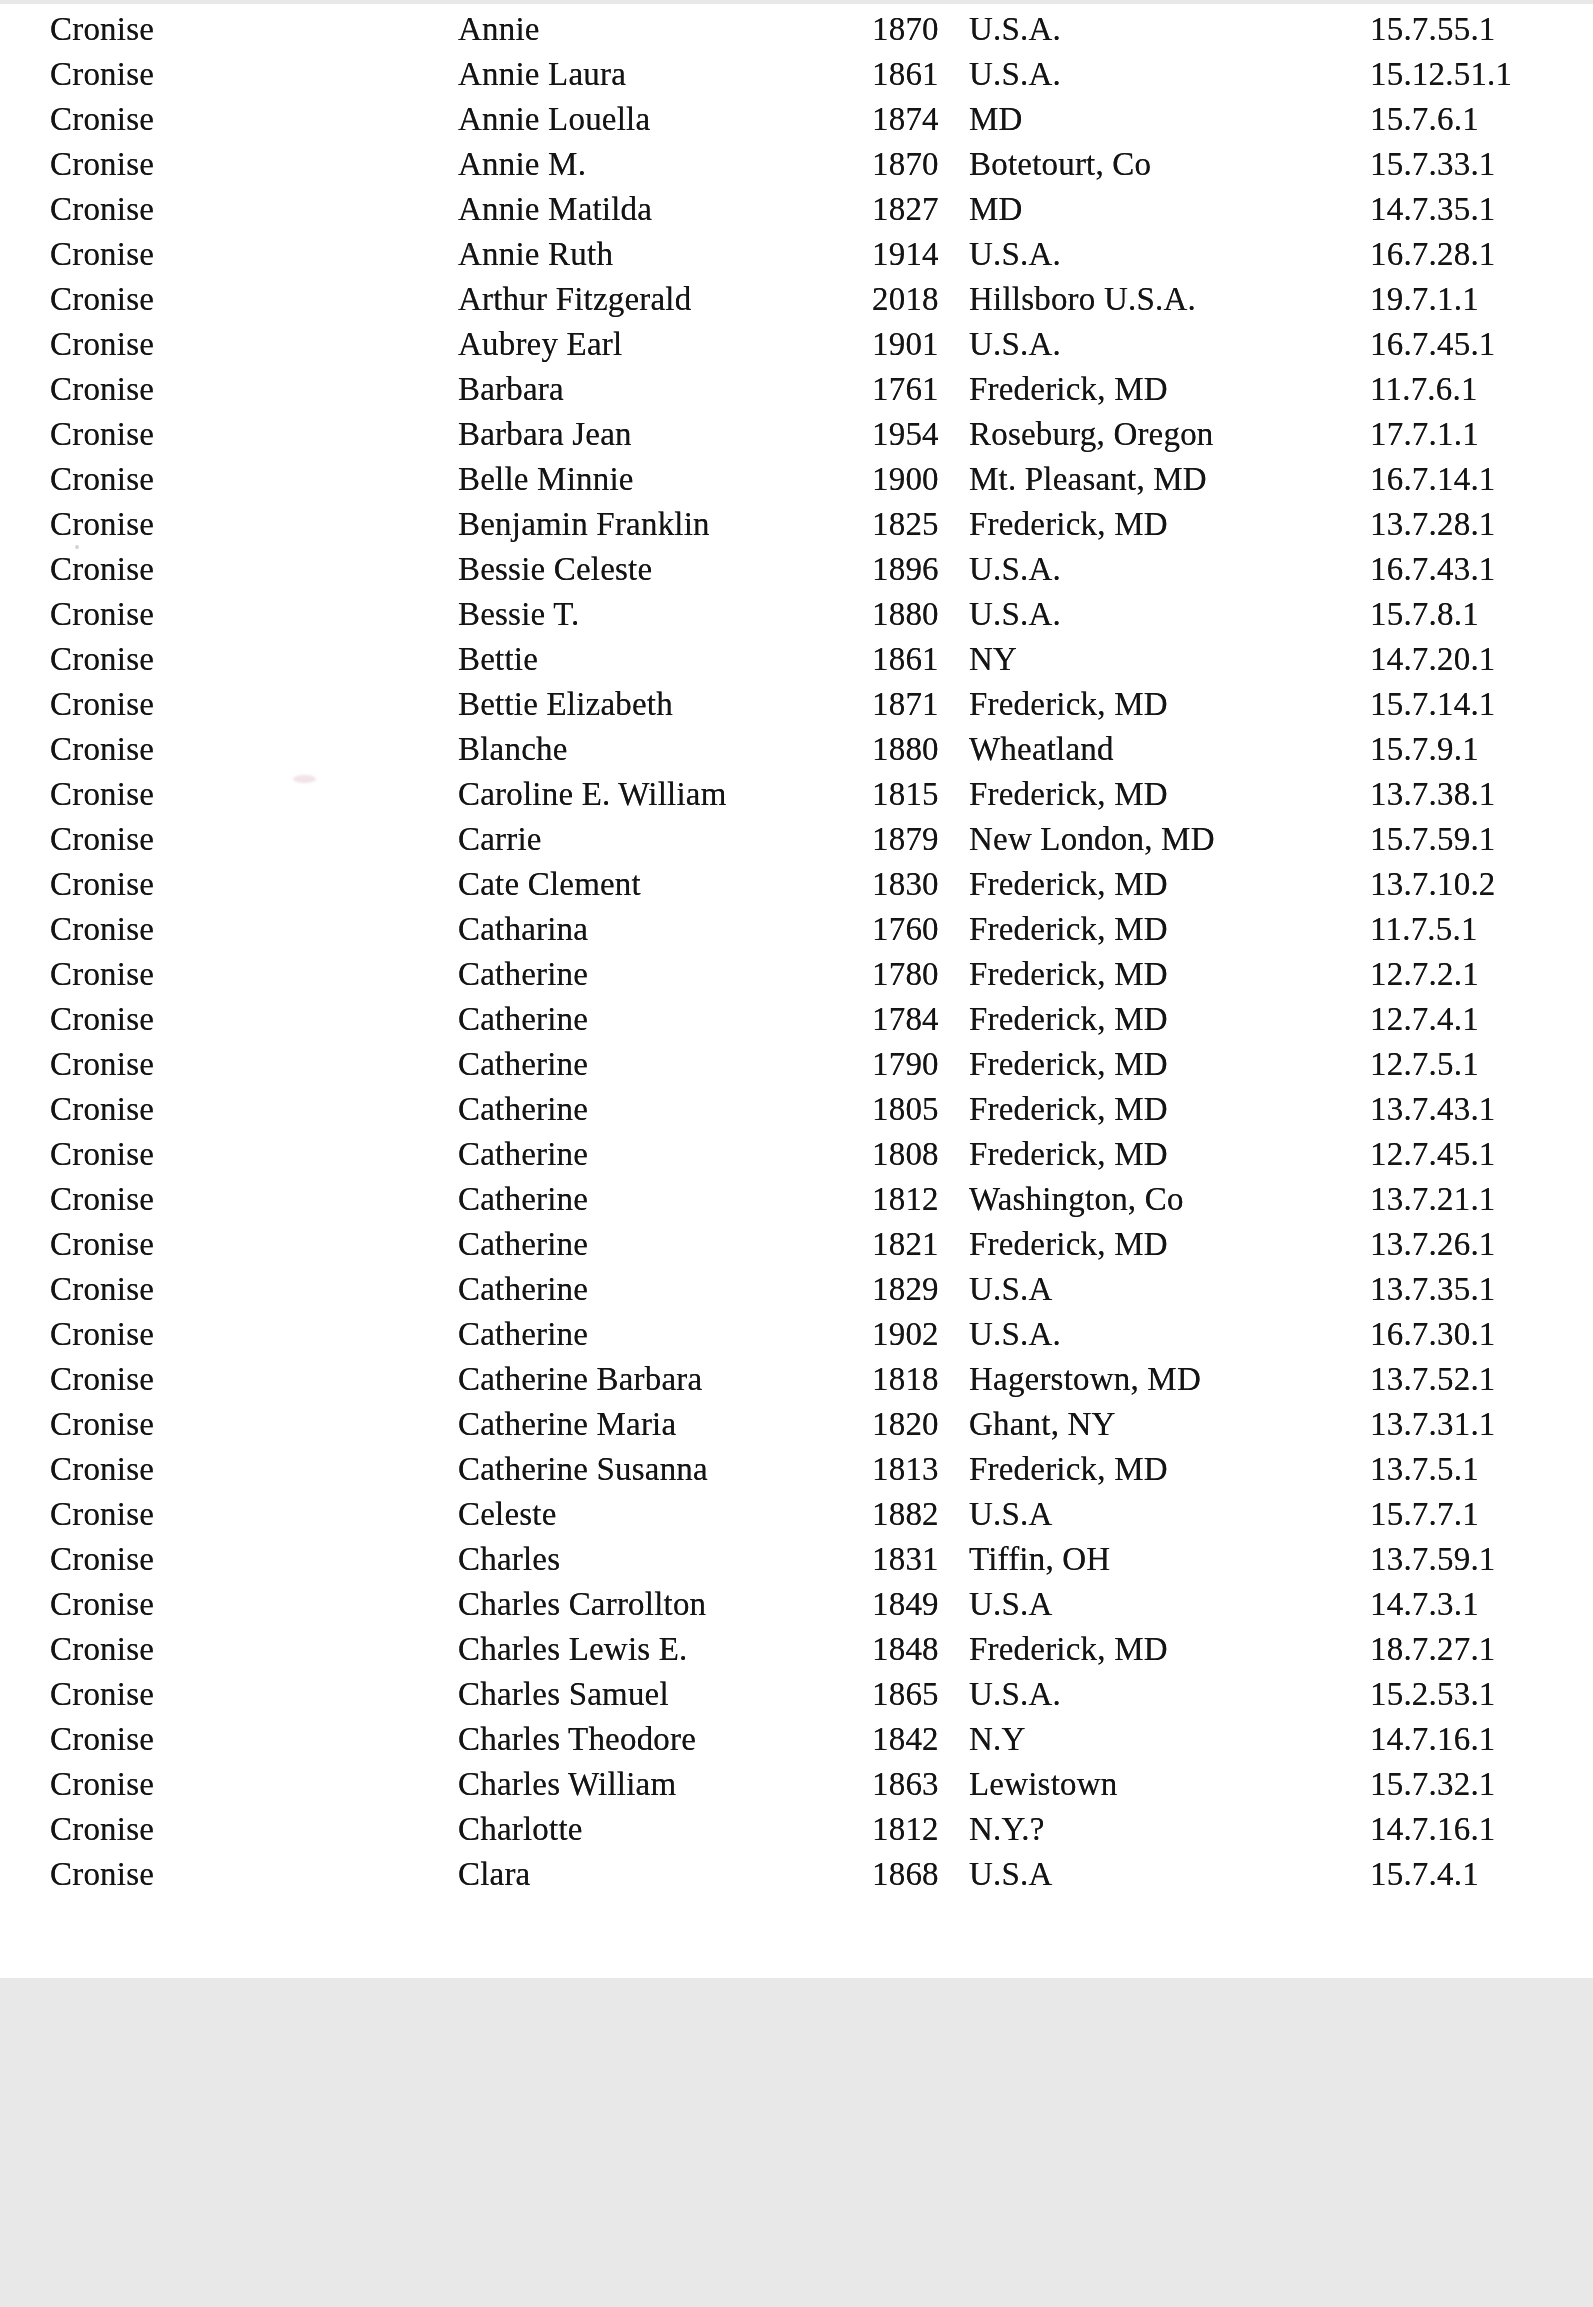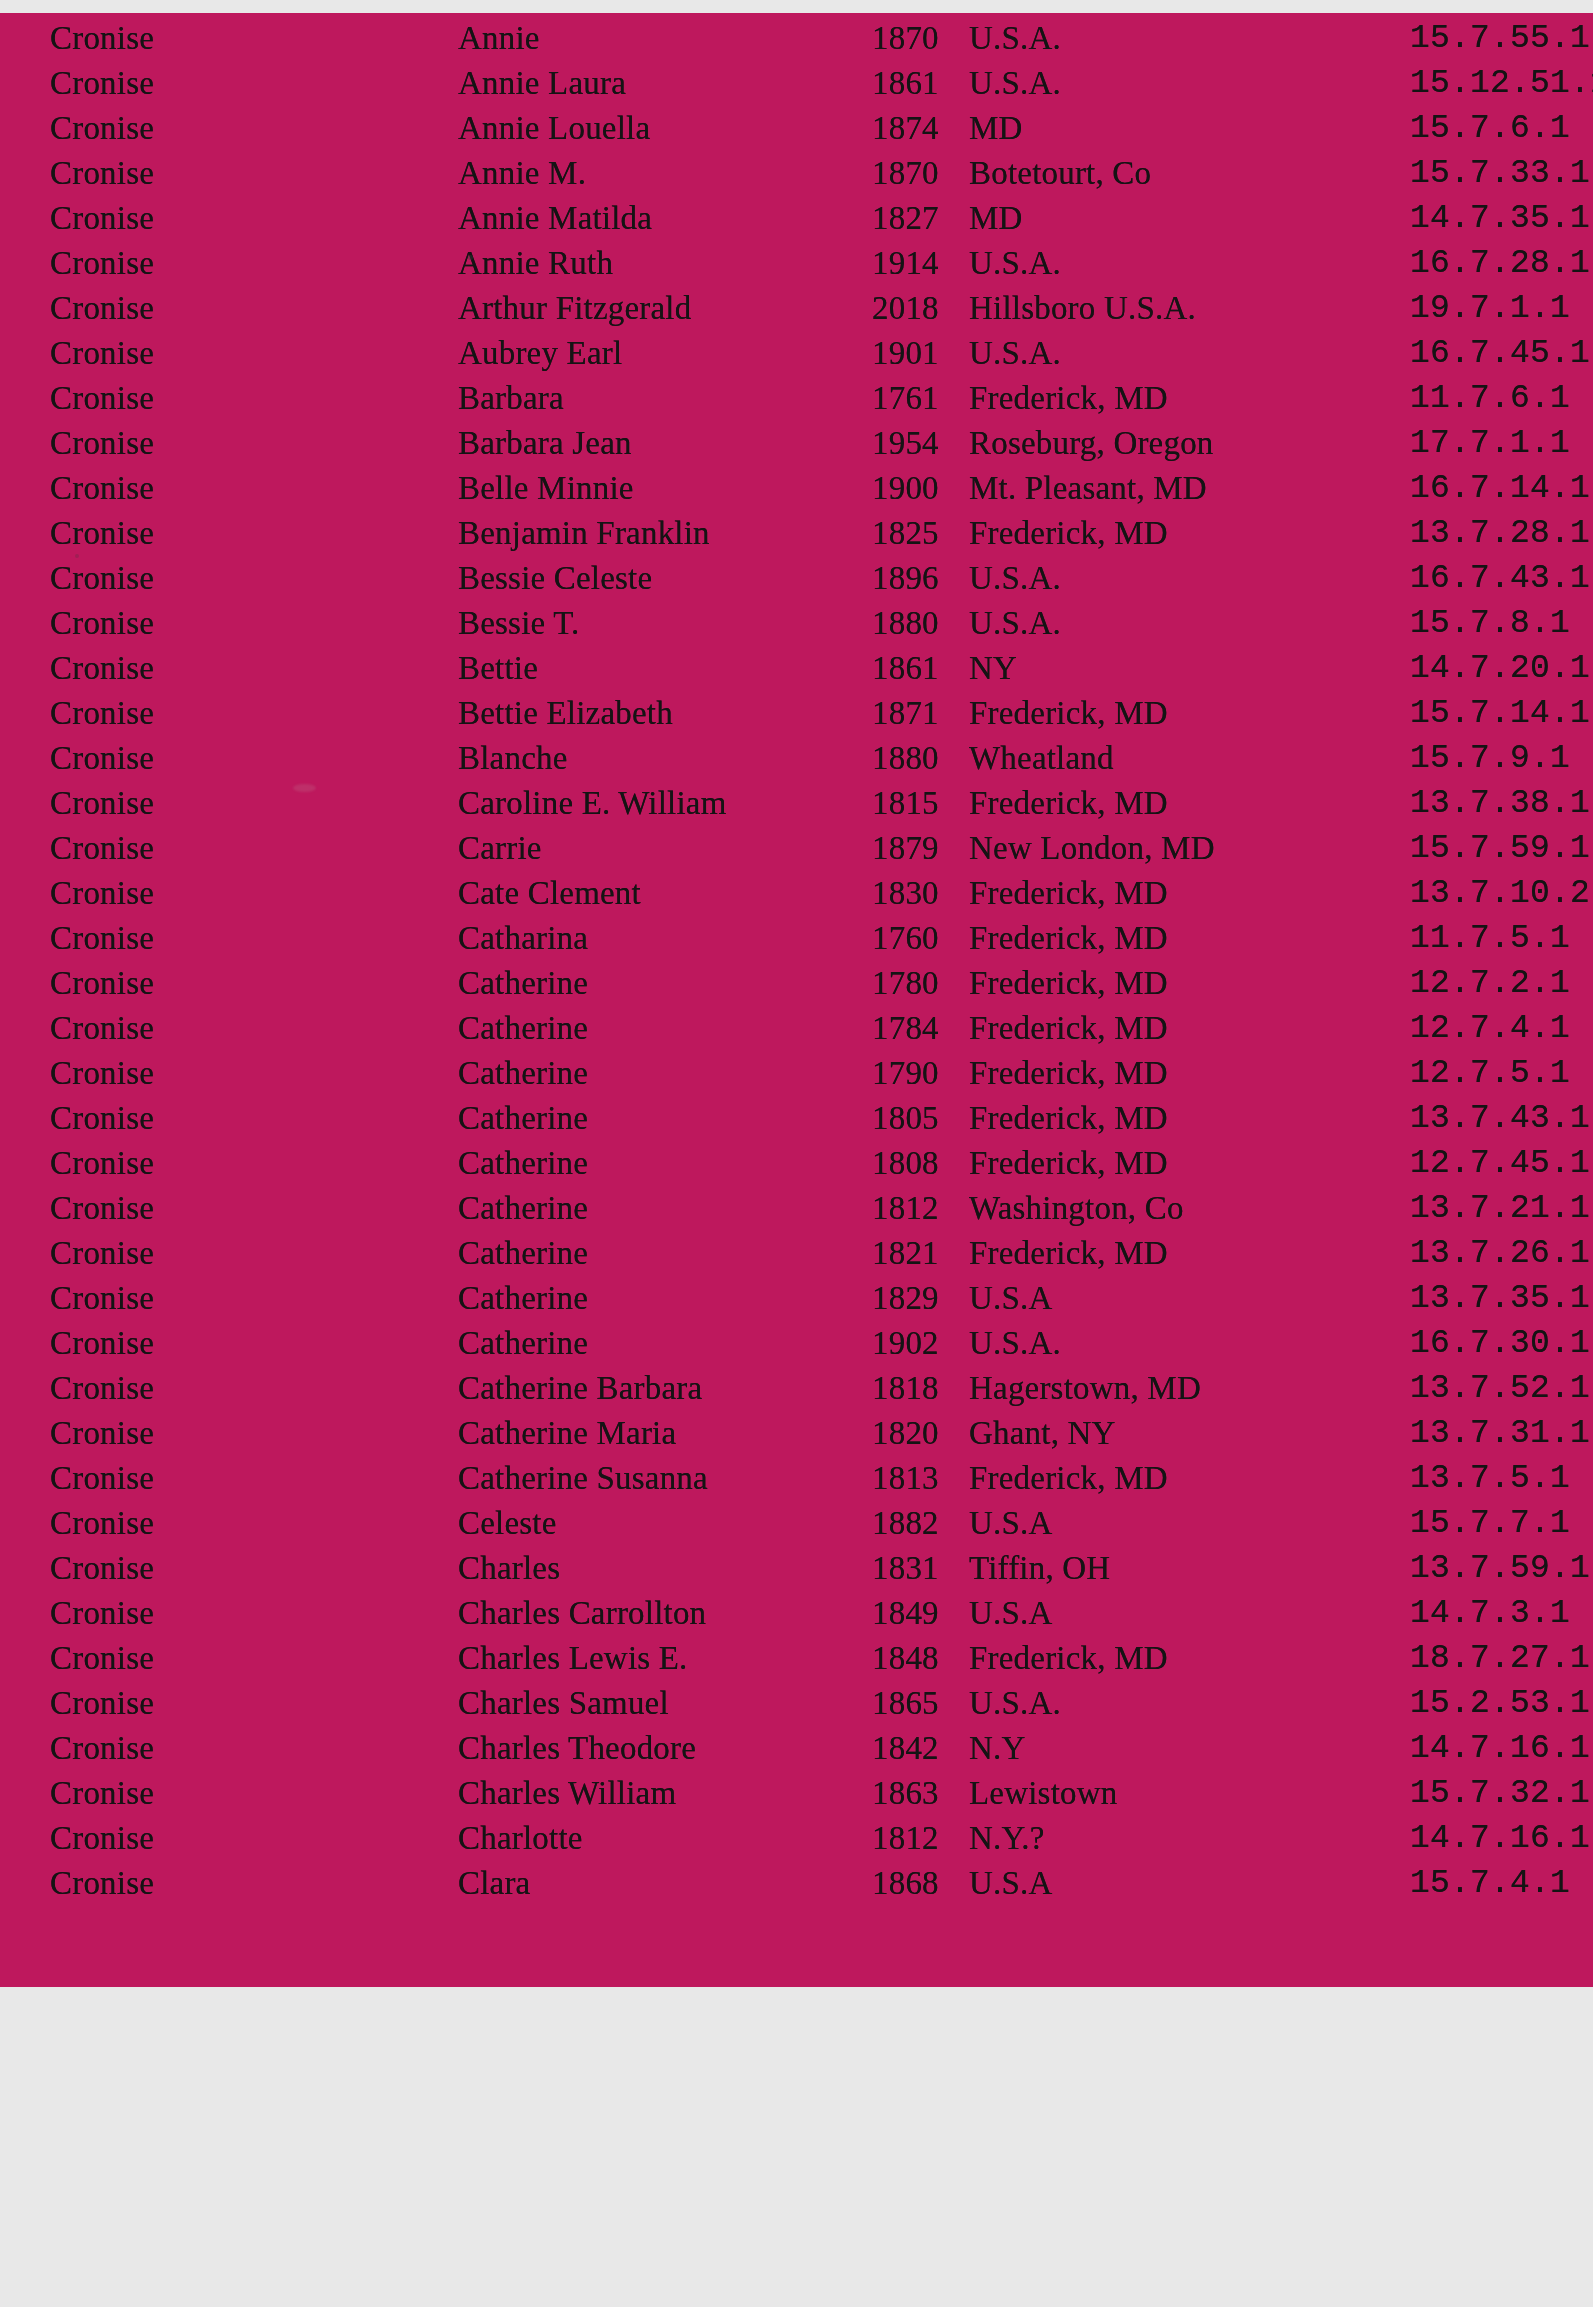--- a/index.html
+++ b/index.html
@@ -4,22 +4,22 @@
 <style>
   html, body {
     margin: 0;
     padding: 0;
     background: #e8e8e8;
   }
   .page {
     position: relative;
     width: 1593px;
     height: 1974px;
-    margin: 13px auto;
-    background: #be185d;
+    margin: 4px auto;
+    background: #ffffff;
     overflow: hidden;
     font-family: "Liberation Serif", serif;
     color: #141414;
   }
   .table {
     position: absolute;
     top: 4.6px;
     left: 0;
     width: 100%;
   }
@@ -34,21 +34,21 @@
     font-size: 33px;
     white-space: nowrap;
     letter-spacing: 0.2px;
     
     text-shadow: 0 0 0.5px rgba(10,10,10,0.75);
   }
   .col-surname { left: 50px; }
   .col-given   { left: 458px; }
   .col-year    { left: 872px; }
   .col-place   { left: 969px; }
-  .col-ref     { left: 1410px; font-family: Liberation Mono, monospace; }
+  .col-ref     { left: 1370px; }
 
   
   .speck {
     position: absolute;
     border-radius: 50%;
     background: rgba(55,55,55,0.55);
   }
   .smudge {
     position: absolute;
     border-radius: 50%;

